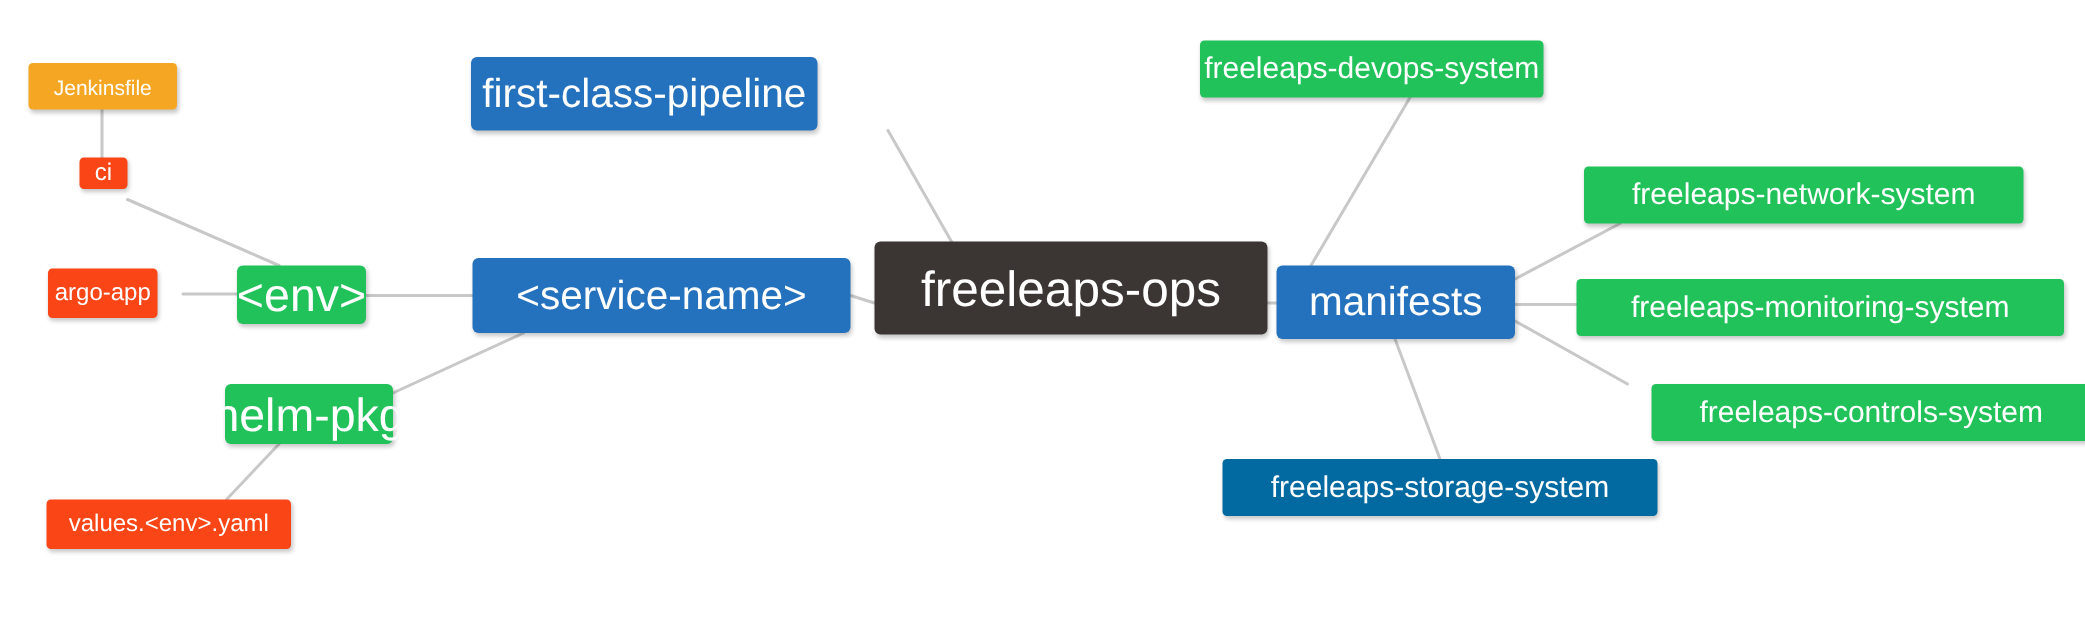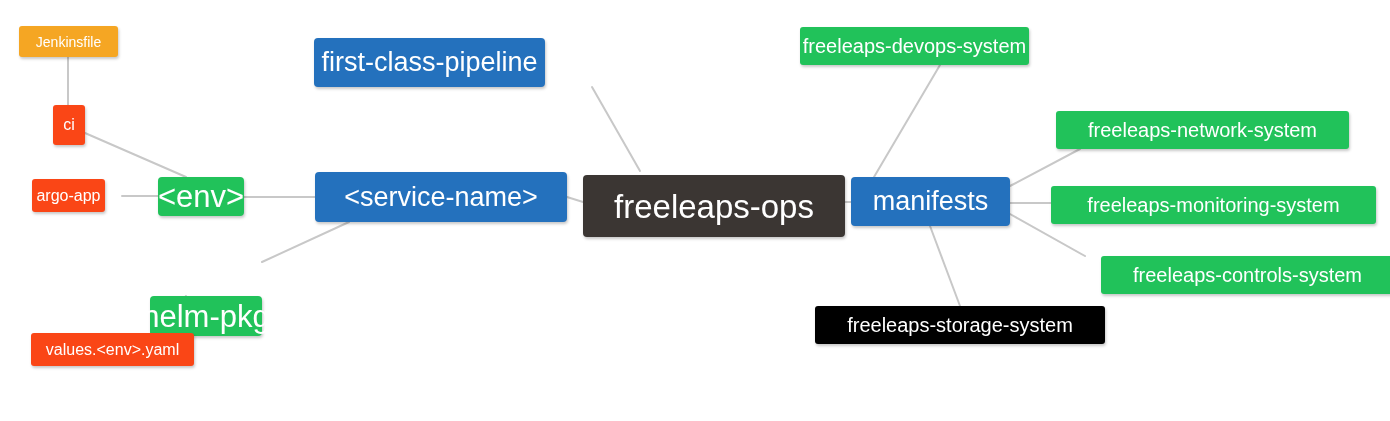--- a/index.html
+++ b/index.html
@@ -71,59 +71,59 @@
       <line x1="68" y1="57" x2="68" y2="105" class="edge" stroke="#c8c8c8"></line>
       <line x1="262" y1="262" x2="349" y2="222" class="edge" stroke="#c8c8c8"></line>
       <line x1="151" y1="333" x2="186" y2="296" class="edge" stroke="#c8c8c8"></line>
       <line x1="874" y1="177" x2="940" y2="65" class="edge" stroke="#c8c8c8"></line>
       <line x1="1010" y1="186" x2="1080" y2="149" class="edge" stroke="#c8c8c8"></line>
       <line x1="1010" y1="203" x2="1051" y2="203" class="edge" stroke="#c8c8c8"></line>
       <line x1="1010" y1="214" x2="1085" y2="256" class="edge" stroke="#c8c8c8"></line>
       <line x1="930" y1="226" x2="960" y2="306" class="edge" stroke="#c8c8c8"></line>
     </svg>
   <div id="node-layer">
-      <div class="node tier-root" style="left: 583px; top: 175px; width: 262px; height: 62px; background: rgb(59, 54, 51);">
+      <div class="node tier-root" style="left: 583px; top: 161px; width: 262px; height: 62px; background: rgb(59, 54, 51);">
         <span class="node-label">freeleaps-ops</span>
       </div>
       <div class="node tier-major" style="left: 314px; top: 38px; width: 231px; height: 49px; background: rgb(36, 113, 189);">
         <span class="node-label">first-class-pipeline</span>
       </div>
       <div class="node tier-major" style="left: 315px; top: 172px; width: 252px; height: 50px; background: rgb(36, 113, 189);">
         <span class="node-label">&lt;service-name&gt;</span>
       </div>
       <div class="node tier-major" style="left: 851px; top: 177px; width: 159px; height: 49px; background: rgb(36, 113, 189);">
         <span class="node-label">manifests</span>
       </div>
       <div class="node tier-mid" style="left: 158px; top: 177px; width: 86px; height: 39px; background: rgb(33, 194, 90);">
         <span class="node-label">&lt;env&gt;</span>
       </div>
-      <div class="node tier-mid" style="left: 150px; top: 256px; width: 112px; height: 40px; background: rgb(33, 194, 90); margin-top: 40px;">
+      <div class="node tier-mid" style="left: 150px; top: 256px; width: 112px; height: 40px; background: rgb(33, 194, 90);">
         <span class="node-label">helm-pkg</span>
       </div>
-      <div class="node tier-small" style="left: 53px; top: 105px; width: 32px; height: 40px; background: rgb(250, 70, 22);">
+      <div class="node tier-small" style="left: 53px; top: 105px; width: 32px; height: 21px; background: rgb(250, 70, 22);">
         <span class="node-label">ci</span>
       </div>
-      <div class="node tier-tiny" style="left: 19px; top: 26px; width: 99px; height: 31px; background: rgb(245, 166, 35);">
+      <div class="node tier-tiny" style="left: 19px; top: 42px; width: 99px; height: 31px; background: rgb(245, 166, 35);">
         <span class="node-label">Jenkinsfile</span>
       </div>
       <div class="node tier-small" style="left: 32px; top: 179px; width: 73px; height: 33px; background: rgb(250, 70, 22);">
         <span class="node-label">argo-app</span>
       </div>
       <div class="node tier-small" style="left: 11px; top: 333px; width: 163px; height: 33px; background: rgb(250, 70, 22); margin-left: 20px;">
         <span class="node-label">values.&lt;env&gt;.yaml</span>
       </div>
       <div class="node tier-leaf" style="left: 800px; top: 27px; width: 229px; height: 38px; background: rgb(33, 194, 90);">
         <span class="node-label">freeleaps-devops-system</span>
       </div>
       <div class="node tier-leaf" style="left: 1056px; top: 111px; width: 293px; height: 38px; background: rgb(33, 194, 90);">
         <span class="node-label">freeleaps-network-system</span>
       </div>
       <div class="node tier-leaf" style="left: 1051px; top: 186px; width: 325px; height: 38px; background: rgb(33, 194, 90);">
         <span class="node-label">freeleaps-monitoring-system</span>
       </div>
       <div class="node tier-leaf" style="left: 1057px; top: 256px; width: 293px; height: 38px; background: rgb(33, 194, 90); margin-left: 44px;">
         <span class="node-label">freeleaps-controls-system</span>
       </div>
-      <div class="node tier-leaf" style="left: 815px; top: 306px; width: 290px; height: 38px; background: #000000;">
+      <div class="node tier-leaf" style="left: 815px; top: 306px; width: 290px; height: 38px; background: #0369a1;">
         <span class="node-label">freeleaps-storage-system</span>
       </div>
     </div>
 </div>
 
 </body></html>

